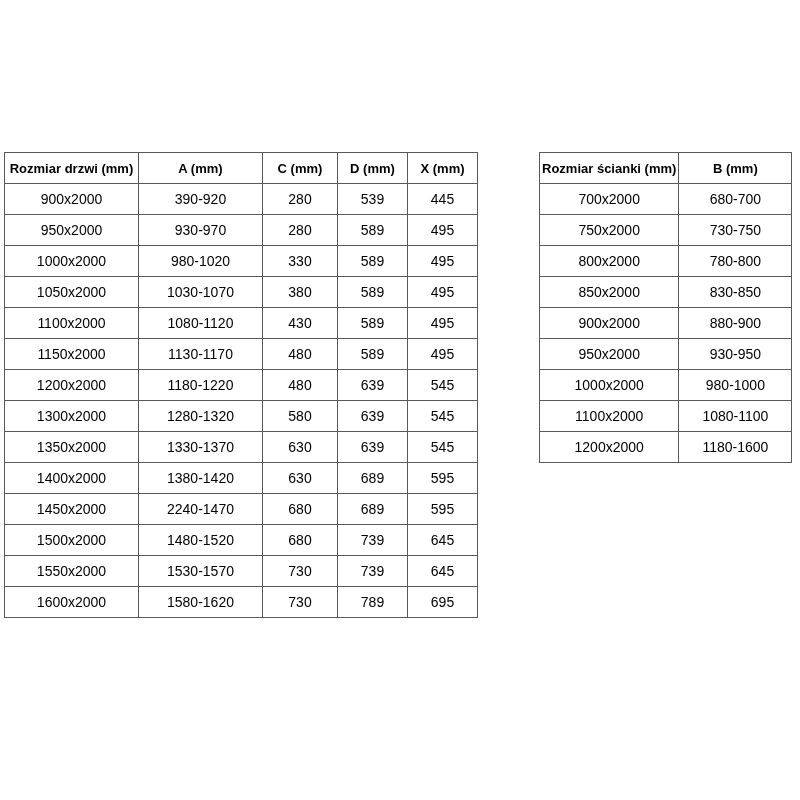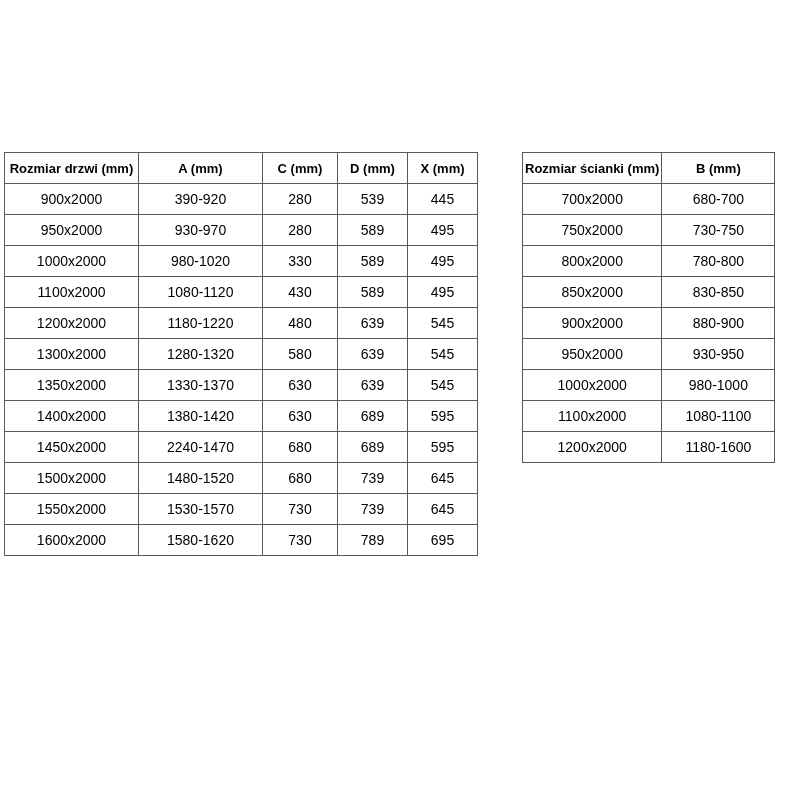--- a/index.html
+++ b/index.html
@@ -13,21 +13,21 @@
   }
   .page {
     position: relative;
     width: 800px;
     height: 800px;
     background: #ffffff;
     overflow: hidden;
   }
   .table-wrap { position: absolute; top: 152px; }
   .table-wrap.left  { left: 4px; }
-  .table-wrap.right { left: 522px; }
+  .table-wrap.right { left: 539px; }
 
   table.spec-table {
     border-collapse: collapse;
     table-layout: fixed;
     background: #ffffff;
   }
   .spec-table th, .spec-table td {
     border: 1px solid #595959;
     text-align: center;
     vertical-align: middle;
@@ -84,23 +84,37 @@
             <td>495</td>
           </tr>
           <tr>
             <td>1000x2000</td>
             <td>980-1020</td>
             <td>330</td>
             <td>589</td>
             <td>495</td>
           </tr>
           <tr>
+            <td>1050x2000</td>
+            <td>1030-1070</td>
+            <td>380</td>
+            <td>589</td>
+            <td>495</td>
+          </tr>
+          <tr>
             <td>1100x2000</td>
             <td>1080-1120</td>
             <td>430</td>
+            <td>589</td>
+            <td>495</td>
+          </tr>
+          <tr>
+            <td>1150x2000</td>
+            <td>1130-1170</td>
+            <td>480</td>
             <td>589</td>
             <td>495</td>
           </tr>
           <tr>
             <td>1200x2000</td>
             <td>1180-1220</td>
             <td>480</td>
             <td>639</td>
             <td>545</td>
           </tr>

